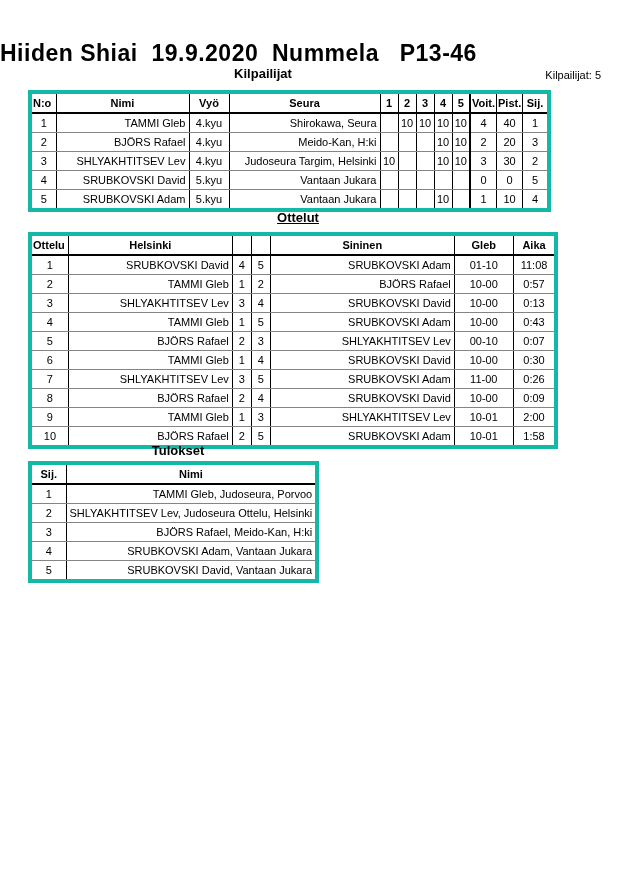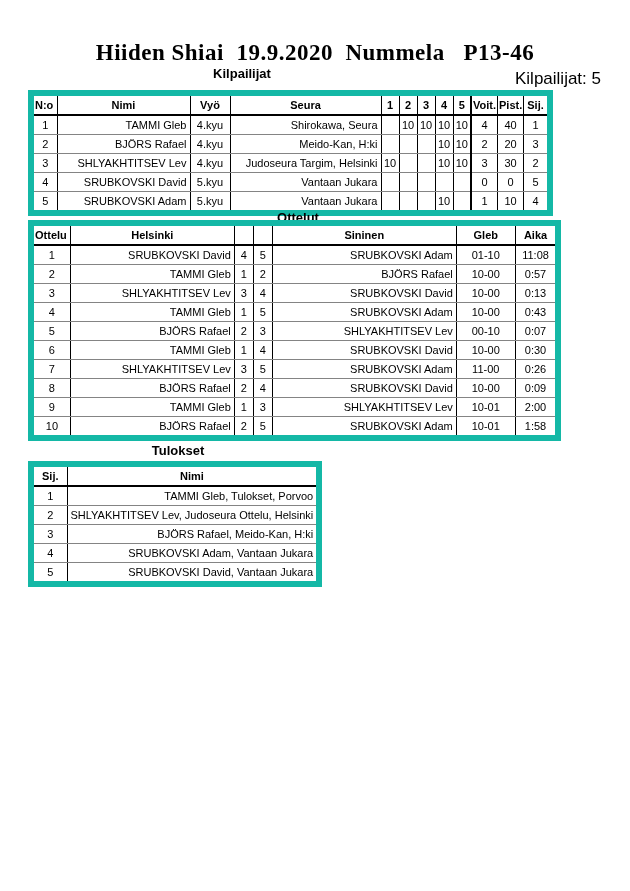--- a/index.html
+++ b/index.html
@@ -1,55 +1,55 @@
 <!DOCTYPE html>
 <html><head>
 <meta charset="utf-8">
 <style>
   html,body{margin:0;padding:0;background:#fff;}
   body{
     width:630px;height:891px;position:relative;overflow:hidden;
     font-family:"Liberation Sans","DejaVu Sans",sans-serif;color:#000;
   }
   .title{
-    position:absolute;top:40px;left:0;width:630px;text-align:center;
-    font-size:23px;font-weight:bold;white-space:pre;letter-spacing:0.5px;font-family:Liberation Serif, serif;
+    position:absolute;top:40px;left:0;width:630px;
+    font-size:23px;font-weight:bold;white-space:pre;letter-spacing:0.5px;
   }
   .sec-heading{
     position:absolute;transform:translateX(-50%);
     font-size:13px;font-weight:bold;white-space:nowrap;
   }
   .count-label{
-    position:absolute;top:69px;right:29px;font-size:17px;
+    position:absolute;top:69px;right:29px;font-size:11px;
   }
   table{
     position:absolute;border-collapse:collapse;table-layout:fixed;
-    font-size:11px;border:6px solid #14b8a6;
+    font-size:11px;border:4px solid #14b8a6;
   }
   td,th{
     height:18px;padding:0 3px;white-space:nowrap;overflow:visible;
     border-left:1px solid #000;border-right:1px solid #000;
     border-top:1px solid #848484;border-bottom:1px solid #848484;
     font-weight:normal;line-height:17px;
   }
   thead th{font-weight:bold;border-bottom:2px solid #000;border-top:none;}
   .c{text-align:center;padding:0 1px;}
   .l{text-align:right;}
   .thickL{border-left:2px solid #000;}
   .hleft{text-align:left;padding-left:1px;}
   #competitors-table{left:28px;top:90px;}
-  #matches-table{left:28px;top:220px;border-radius:16px;}
+  #matches-table{left:28px;top:232px;border-radius:16px;}
   #results-table{left:28px;top:461px;}
 </style>
 </head>
 <body>
 
 <div class="title">Hiiden Shiai  19.9.2020  Nummela   P13-46</div>
 
-<div class="sec-heading" style="left:242px;top:66px;">Kilpailijat</div>
+<div class="sec-heading" style="left:263px;top:66px;">Kilpailijat</div>
 <div class="count-label">Kilpailijat: 5</div>
 
 <table id="competitors-table">
   <colgroup>
     <col style="width:26px">
       <col style="width:133px">
       <col style="width:40px">
       <col style="width:151px">
     <col style="width:18px">
       <col style="width:18px">
@@ -276,21 +276,21 @@
   </colgroup>
   <thead>
     <tr>
       <th class="c">Sij.</th>
       <th class="c">Nimi</th>
     </tr>
   </thead>
   <tbody>
     <tr>
       <td class="c">1</td>
-      <td class="l">TAMMI Gleb, Tulokset, Porvoo</td>
+      <td class="l">TAMMI Gleb, Judoseura, Porvoo</td>
     </tr>
     <tr>
       <td class="c">2</td>
       <td class="l">SHLYAKHTITSEV Lev, Judoseura Ottelu, Helsinki</td>
     </tr>
     <tr>
       <td class="c">3</td>
       <td class="l">BJÖRS Rafael, Meido-Kan, H:ki</td>
     </tr>
     <tr>

